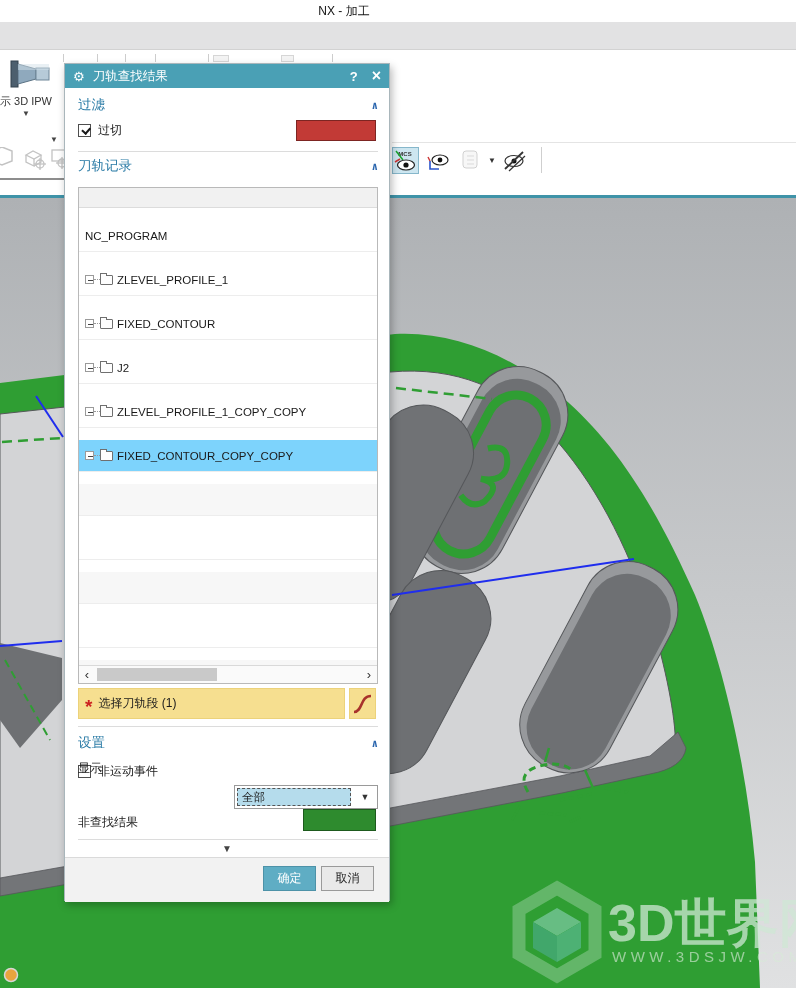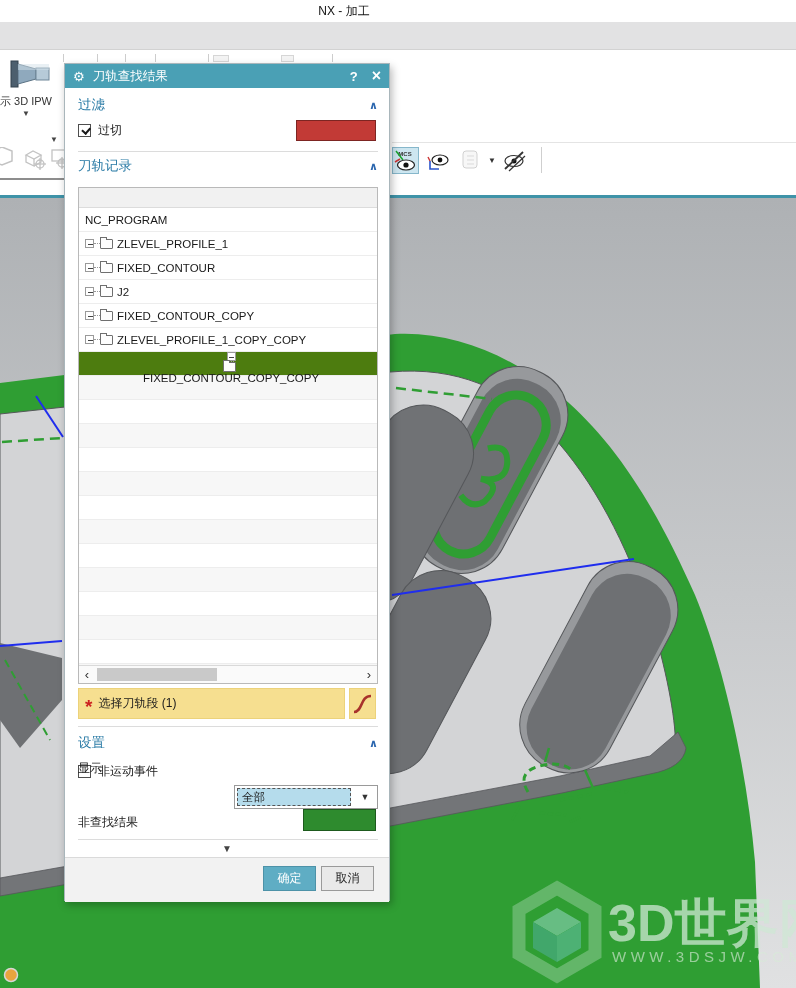--- a/index.html
+++ b/index.html
@@ -32,39 +32,39 @@
   .viewport{position:absolute;left:0;top:198px;width:796px;height:790px;}
   
   .dialog{position:absolute;left:64px;top:63px;width:326px;height:838px;background:#fff;
     border:1px solid #a9b6bb;box-shadow:2px 4px 8px rgba(0,0,0,.28);font-size:12px;}
   .dlg-titlebar{position:absolute;left:0;top:0;width:100%;height:24px;background:#4aa0b5;color:#fff;
     display:flex;align-items:center;padding:0 8px;}
   .dlg-gear{font-size:13px;margin-right:8px;}
   .dlg-title{flex:1;font-size:12.5px;}
   .dlg-help{font-weight:bold;font-size:13px;margin-right:14px;cursor:default;}
   .dlg-close{font-weight:bold;font-size:16px;line-height:14px;cursor:default;}
-  .sec-hdr{position:absolute;left:13px;width:300px;display:flex;justify-content:space-between;align-items:center;}
+  .sec-hdr{position:absolute;left:13px;width:300px;display:flex;justify-content:space-between;align-items:center;font-family:Liberation Mono, monospace;}
   .sec-title{font-size:13.5px;color:#2a7ba6;}
   .sec-chevron{font-size:11px;color:#2b66ae;font-weight:bold;}
   .divline{position:absolute;left:13px;width:300px;height:1px;background:#dcdcdc;}
   .chk-row{position:absolute;left:13px;display:flex;align-items:center;gap:7px;font-size:12px;}
   .chk{width:13px;height:13px;border:1px solid #4d4d4d;background:#fff;position:relative;}
   .chk.checked:after{content:'';position:absolute;left:2.5px;top:1.5px;width:6px;height:3.5px;
     border-left:2px solid #1a1a1a;border-bottom:2px solid #1a1a1a;transform:rotate(-48deg);}
   .swatch{position:absolute;height:21px;}
   .swatch-red{left:231px;top:56px;width:80px;background:#c23a36;border:1px solid #7d2522;}
   .swatch-green{left:238px;top:745px;width:73px;height:22px;background:#2e8b2e;border:1px solid #1d5a1d;}
   
   .tree-box{position:absolute;left:13px;top:123px;width:300px;height:497px;border:1px solid #b9b9b9;
     display:flex;flex-direction:column;background:#fff;}
   .tree-head{height:20px;background:#f1f1f1;border-bottom:1px solid #dcdcdc;}
   .tree-rows{flex:1;overflow:hidden;}
-  .tree-row{height:24px;display:flex;align-items:center;border-bottom:1px solid #ededed;
-    font-size:11.5px;padding-left:6px;background:#fff;white-space:nowrap;}
-  .tree-row.selected{background:#4d7c0f;flex-direction:column;}
+  .tree-row{height:32px;display:flex;align-items:center;border-bottom:1px solid #ededed;
+    font-size:11.5px;padding-left:6px;background:#fff;white-space:nowrap;margin-top:12px;}
+  .tree-row.selected{background:#7dd3fc;}
   .tree-row.empty.alt{background:#f7f7f7;}
   .expander{width:9px;height:9px;border:1px solid #9a9a9a;background:#fff;position:relative;flex:none;}
   .expander .minus{position:absolute;left:1.5px;top:3.5px;width:5px;height:1px;background:#444;}
   .dot{width:6px;height:0;border-top:1px dotted #9a9a9a;flex:none;}
   .folder{width:13px;height:10px;border:1px solid #6f6f6f;background:#fdfdfd;position:relative;
     border-radius:1px;margin-right:4px;flex:none;}
   .folder:before{content:'';position:absolute;top:-3px;left:-1px;width:5px;height:2px;
     border:1px solid #6f6f6f;border-bottom:none;background:#fdfdfd;}
   .tree-scroll{height:18px;background:#fafafa;border-top:1px solid #d9d9d9;display:flex;align-items:center;}
   .scroll-arrow{width:16px;text-align:center;font-size:13px;color:#333;line-height:16px;cursor:default;}
@@ -308,28 +308,20 @@
             <span class="dot"></span>
             <span class="folder"></span>
             <span class="lbl">J2</span>
           </div>
           <div class="tree-row">
             <span class="expander">
               <span class="minus"></span>
             </span>
             <span class="dot"></span>
             <span class="folder"></span>
-            <span class="lbl">FIXED_CONTOUR_COPY</span>
-          </div>
-          <div class="tree-row">
-            <span class="expander">
-              <span class="minus"></span>
-            </span>
-            <span class="dot"></span>
-            <span class="folder"></span>
             <span class="lbl">ZLEVEL_PROFILE_1_COPY_COPY</span>
           </div>
           <div class="tree-row selected">
             <span class="expander">
               <span class="minus"></span>
             </span>
             <span class="dot"></span>
             <span class="folder"></span>
             <span class="lbl">FIXED_CONTOUR_COPY_COPY</span>
           </div>

